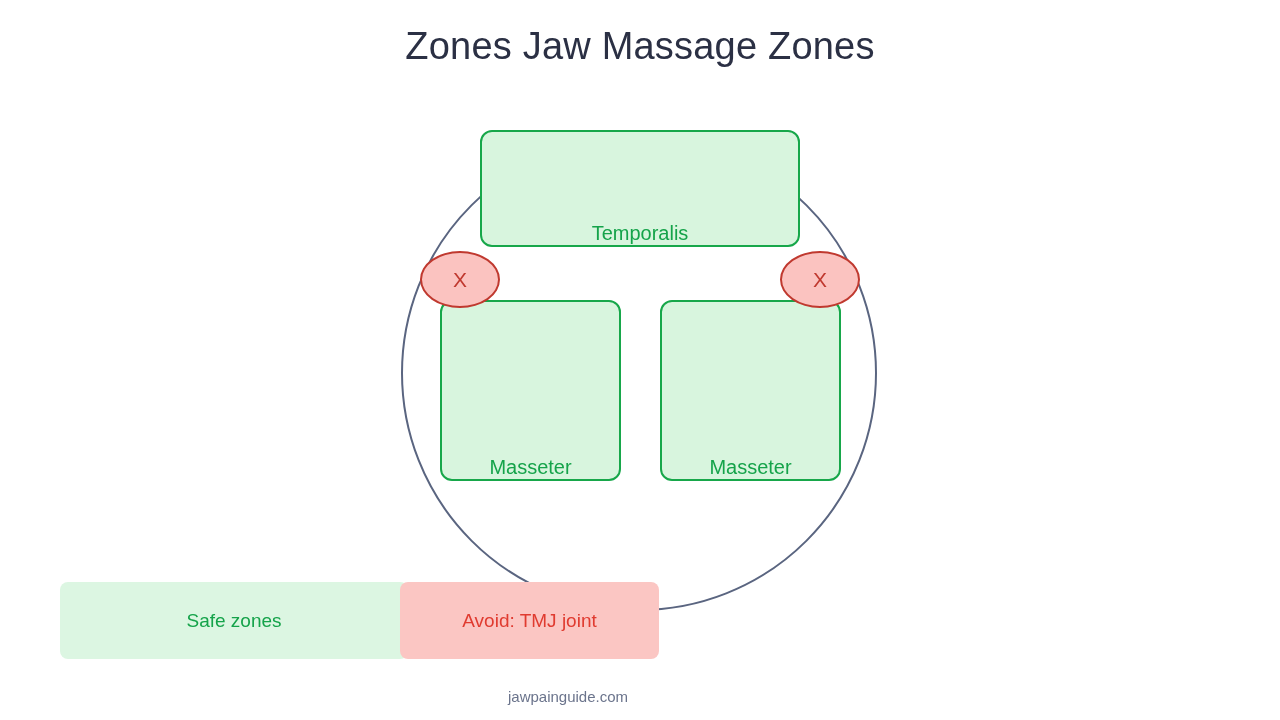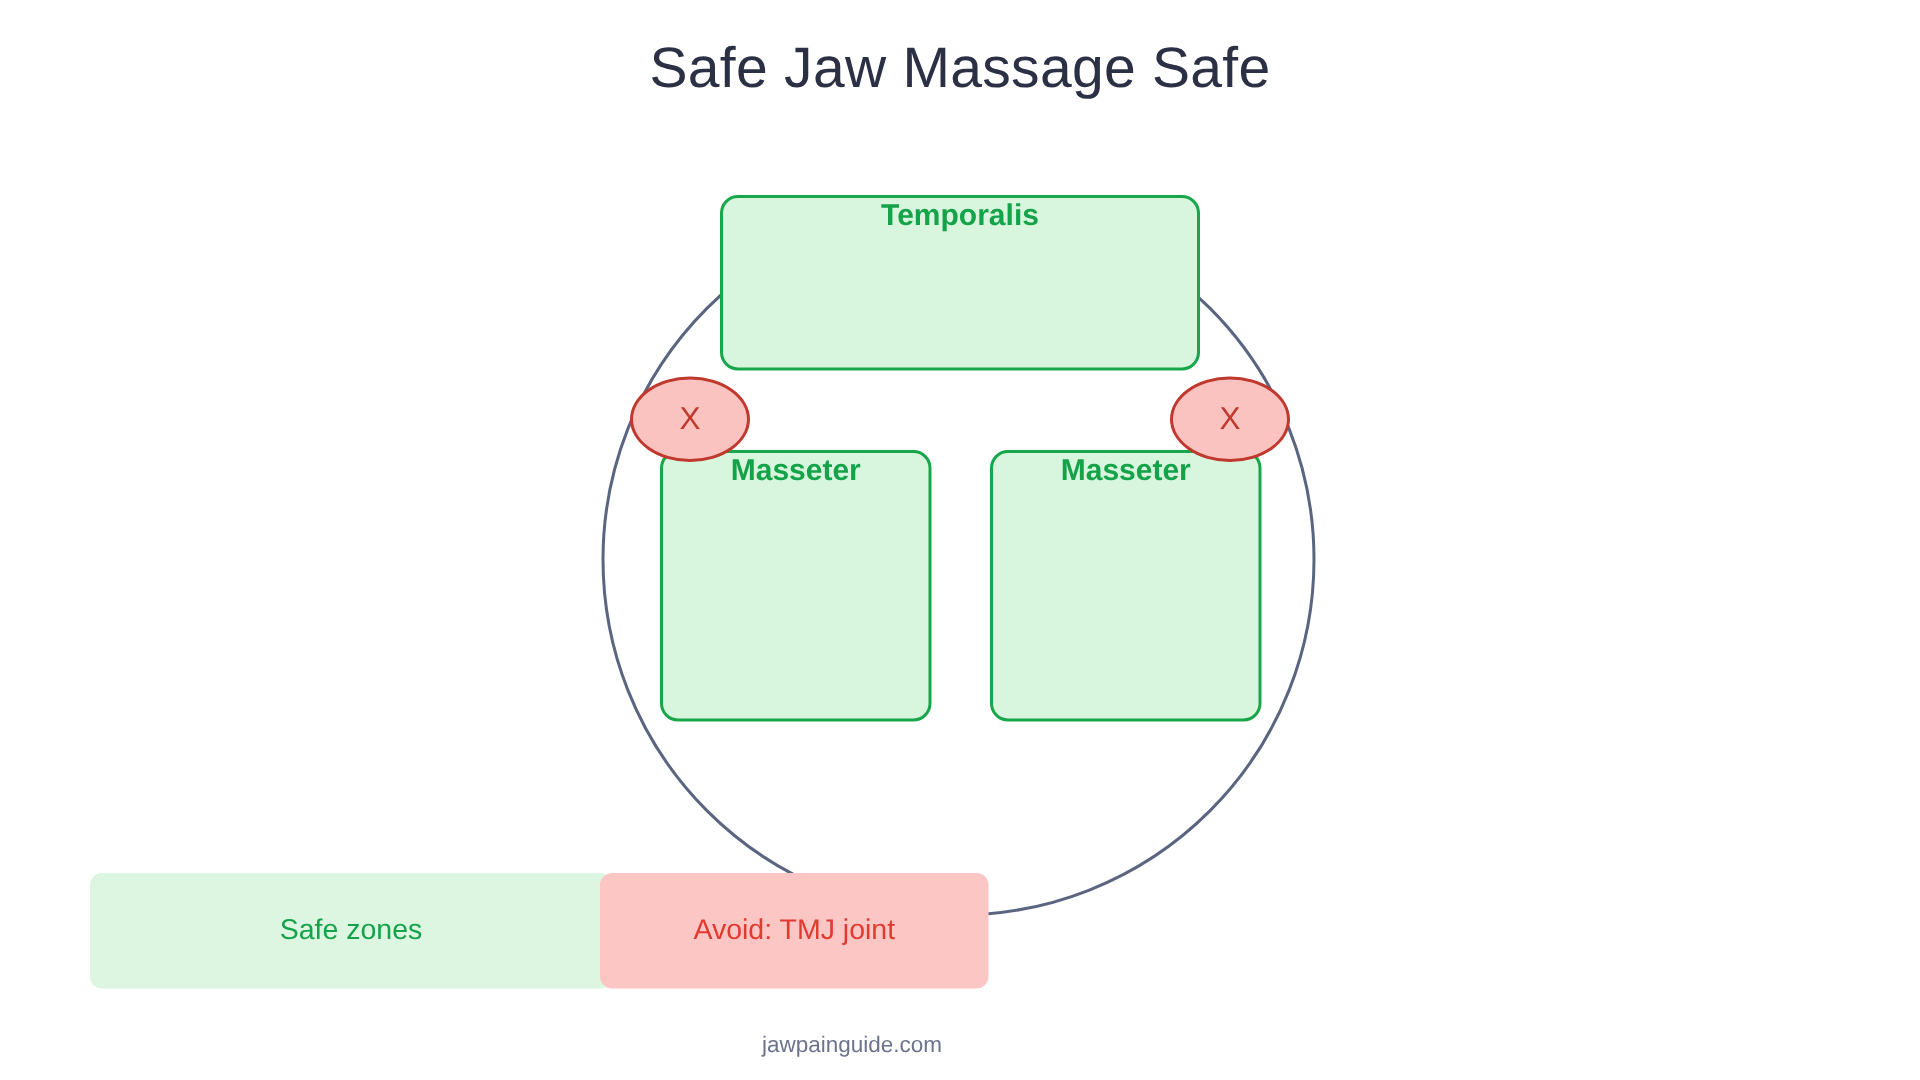--- a/index.html
+++ b/index.html
@@ -48,23 +48,22 @@
     background: transparent;
   }
 
   .zone-box {
     position: absolute;
     box-sizing: border-box;
     border: 2px solid #17a74a;
     background: #d8f5de;
     border-radius: 12px;
     display: flex;
-    align-items: flex-start;
+    align-items: flex-end;
     justify-content: center;
-    font-weight: bold;
   }
   .zone-label {
     font-size: 20px;
     color: #15a34a;
     line-height: 24px;
   }
 
   .zone-temporalis {
     left: 480px;
     top: 130px;
@@ -142,21 +141,21 @@
     font-size: 15px;
     color: #6b748c;
     line-height: 20px;
   }
 </style>
 </head>
 <body>
 
 <div id="stage">
 
-  <div class="diagram-title">Safe Jaw Massage Safe</div>
+  <div class="diagram-title">Zones Jaw Massage Zones</div>
 
   <div class="head-outline"></div>
 
   <div class="zone-box zone-temporalis">
     <span class="zone-label">Temporalis</span>
   </div>
 
   <div class="zone-box zone-masseter-left">
     <span class="zone-label">Masseter</span>
   </div>

